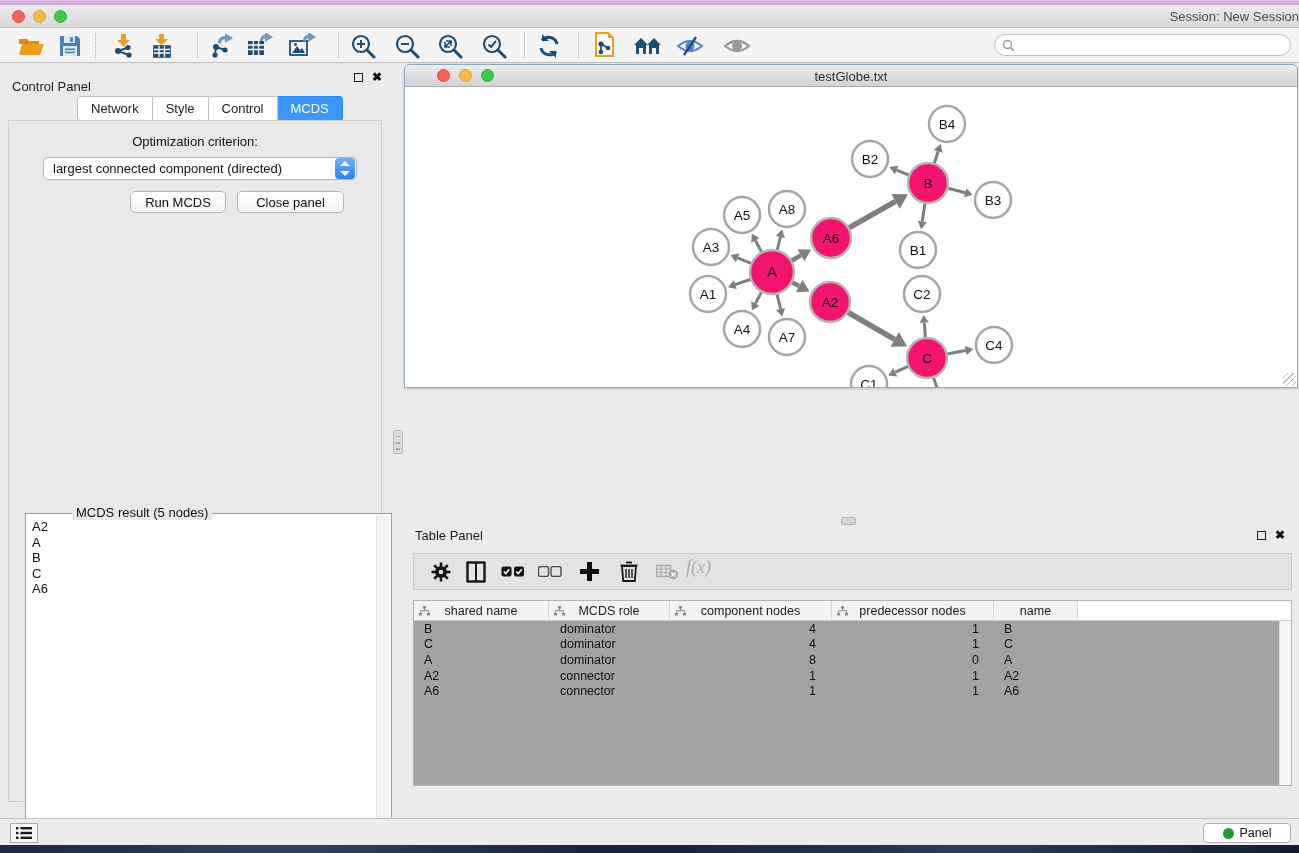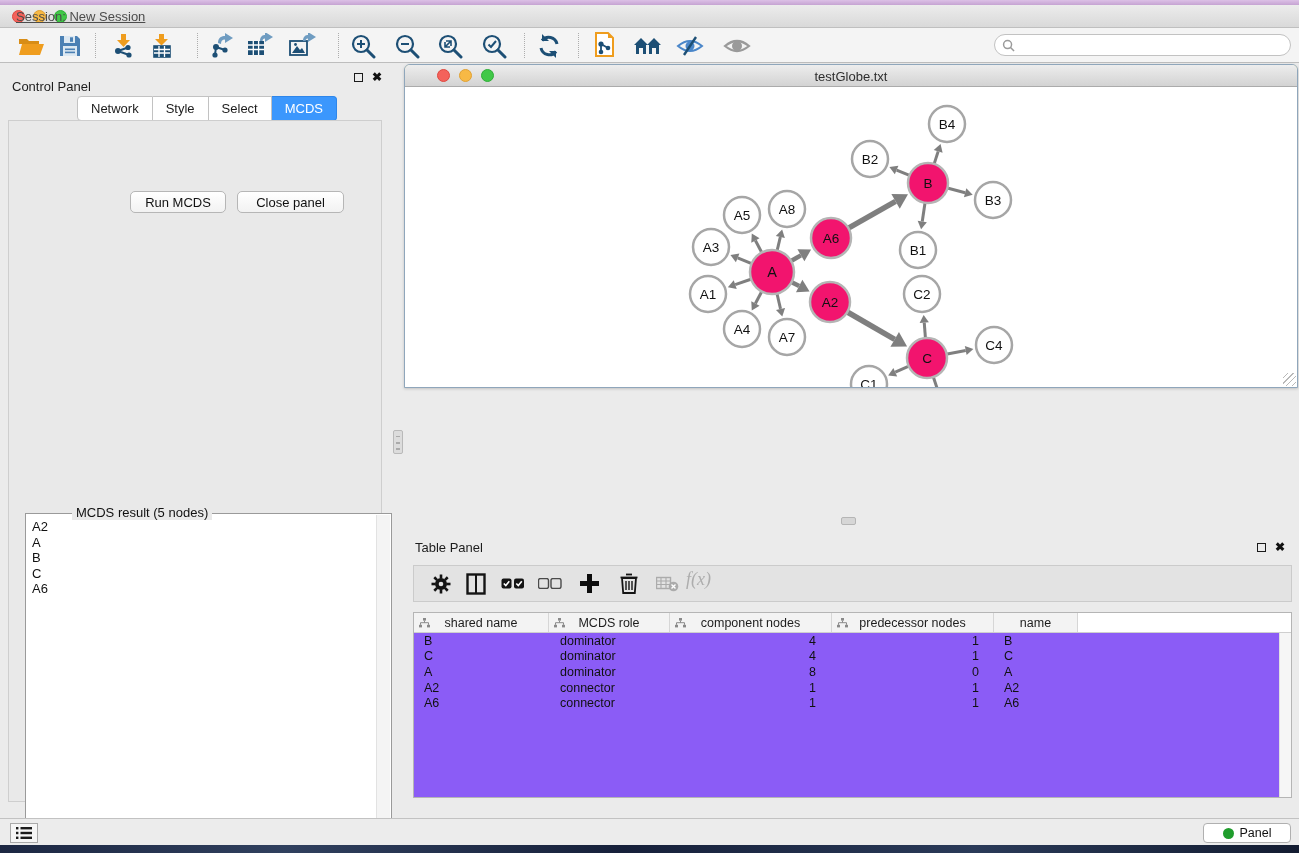--- a/index.html
+++ b/index.html
@@ -16,22 +16,22 @@
     background: linear-gradient(90deg,#1c2742,#30405e 22%,#16203a 48%,#2a3a58 75%,#131c31); }
 
   
   .titlebar { position:absolute; left:0; top:5px; right:0; height:23px;
     background: linear-gradient(#ececec,#d9d9d9); border-bottom:1px solid #bfbfbf; }
   .lights { position:absolute; left:12px; top:5px; display:flex; gap:8px; }
   .light { width:13px; height:13px; border-radius:50%; display:inline-block; }
   .light.red    { background:#f4625b; border:1px solid #de4840; }
   .light.yellow { background:#f7b945; border:1px solid #e0a133; }
   .light.green  { background:#41c848; border:1px solid #2fae38; }
-  .titlebar .title { position:absolute; left:16px; right:0; top:4px; text-align:left;
-    font-size:13px; color:#4c4c4c;text-decoration:underline; }
+  .titlebar .title { position:absolute; left:0; right:0; top:4px; text-align:right;
+    font-size:13px; color:#4c4c4c; }
 
   
   .toolbar { position:absolute; left:0; top:28px; right:0; height:35px;
     background:#f4f4f4; border-bottom:1px solid #bdbdbd; }
   .tbtn { position:absolute; top:2px; width:36px; height:31px; border:none; background:transparent;
     display:flex; align-items:center; justify-content:center; cursor:pointer; }
   .tsep { position:absolute; top:5px; width:0; height:25px; border-left:1px dotted #adadad; }
   .searchbox { position:absolute; left:994px; top:6px; width:297px; height:22px;
     background:#fff; border:1px solid #c2c2c2; border-radius:11px; display:flex; align-items:center; }
   .searchbox svg { margin-left:7px; }
@@ -93,31 +93,31 @@
     background:linear-gradient(#ededed,#d3d3d3); border-bottom:1px solid #ababab;
     border-radius:5px 5px 0 0; }
   .net-lights { position:absolute; left:32px; top:4px; display:flex; gap:9px; }
   .net-lights .light { width:13px; height:13px; }
   .net-title { position:absolute; left:0; right:0; top:4px; text-align:center; font-size:13px; color:#2e2e2e; }
   .net-canvas { position:absolute; left:0; right:0; top:22px; bottom:0; background:#fff; overflow:hidden; }
   .resize-grip { position:absolute; right:1px; bottom:1px; width:13px; height:13px;
     background:repeating-linear-gradient(135deg, transparent 0 3px, #b9b9b9 3px 4px); }
 
   
-  .tp { position:absolute; left:404px; top:537px; width:895px; height:293px; background:#ebebeb; }
+  .tp { position:absolute; left:404px; top:525px; width:895px; height:293px; background:#ebebeb; }
   .tp-title { position:absolute; left:11px; top:3px; font-size:13px; color:#1d1d1d; }
   .tp .panel-icons { right:14px; top:5px; }
   .tp-toolbar { position:absolute; left:9px; right:7px; top:28px; height:37px;
     background:#e3e3e3; border:1px solid #cbcbcb; }
   .tp-toolbar .ibtn { position:absolute; top:3px; width:30px; height:29px; border:none; background:transparent;
     display:flex; align-items:center; justify-content:center; cursor:pointer; }
   .fx-label { position:absolute; left:272px; top:3px; font-family:"Liberation Serif",serif;
     font-style:italic; font-size:18px; color:#adadad; }
   .tp-table { position:absolute; left:9px; right:7px; top:75px; height:186px;
-    background:#8b5cf6; border:1px solid #b5b5b5; }
+    background:#a3a3a3; border:1px solid #b5b5b5; }
   .thead { display:grid; grid-template-columns:135px 121px 162px 162px 84px 1fr; height:20px;
     border-bottom:1px solid #cfcfcf; }
   .th { position:relative; background:#f3f3f3; border-right:1px solid #d6d6d6;
     display:flex; align-items:center; justify-content:center; font-size:12.5px; color:#1c1c1c; cursor:pointer; }
   .th .tree { position:absolute; left:5px; top:5px; }
   .th.filler { background:#fff; border-right:none; cursor:default; }
   .trow { display:grid; grid-template-columns:135px 121px 162px 162px 84px 1fr; height:15.6px;
     font-size:12.5px; color:#111; }
   .trow span { display:flex; align-items:center; }
   .c0 { padding-left:10px; } .c1 { padding-left:11px; }
@@ -303,24 +303,29 @@
 
 <div class="cp">
   <div class="cp-title">Control Panel</div>
   <div class="panel-icons">
     <span class="float-box"></span>
     <span class="close-x">✖</span>
   </div>
   <div class="cp-tabs">
       <div class="seg">Network</div>
       <div class="seg">Style</div>
-      <div class="seg">Select</div>
+      <div class="seg">Control</div>
       <div class="seg selected">MCDS</div>
     </div>
   <div class="cp-body">
+    <div class="opt-label">Optimization criterion:</div>
+    <div class="dropdown">
+      <span class="value">largest connected component (directed)</span>
+      <span class="stepper"></span>
+    </div>
     <button class="cp-btn btn-run">Run MCDS</button>
     <button class="cp-btn btn-close">Close panel</button>
     <div class="resultbox">
       <span class="result-legend">MCDS result (5 nodes)</span>
       <div class="result-list">
           <div>A2</div>
           <div>A</div>
           <div>B</div>
           <div>C</div>
           <div>A6</div>

